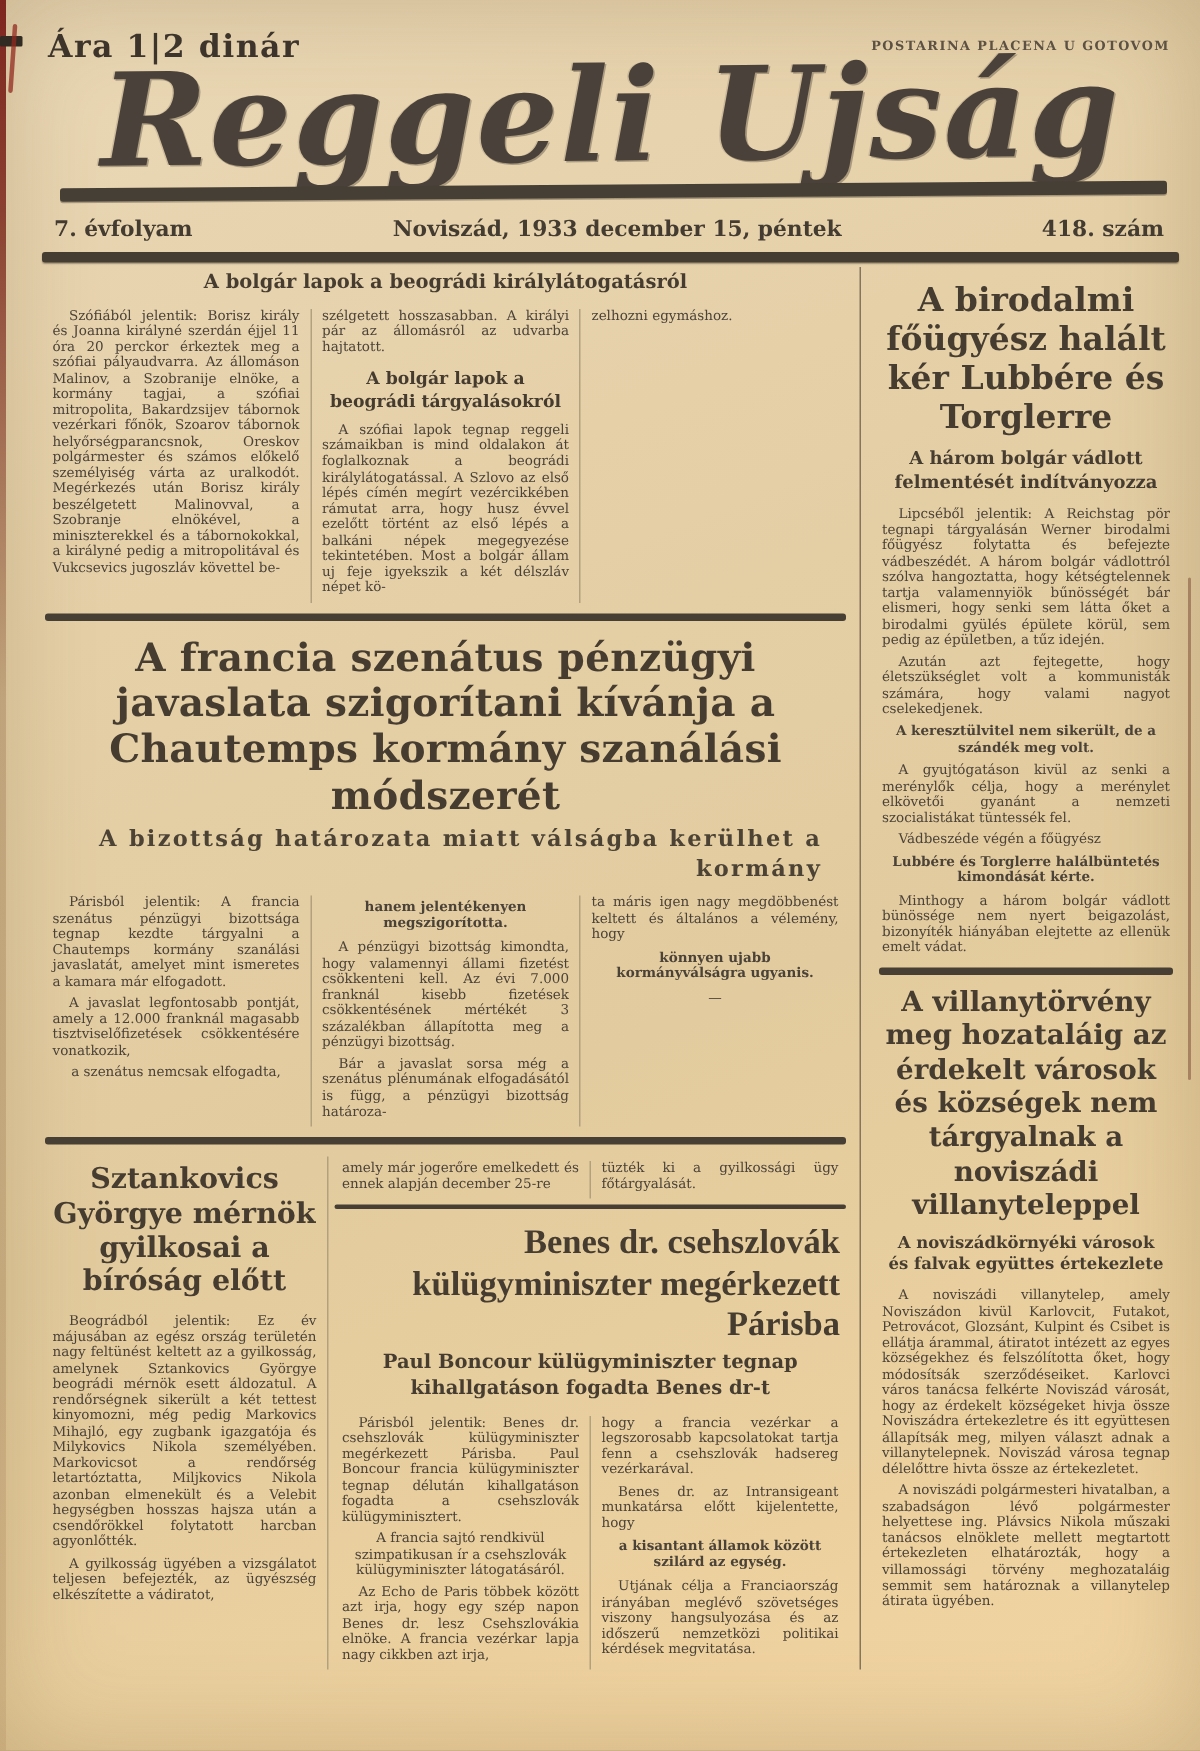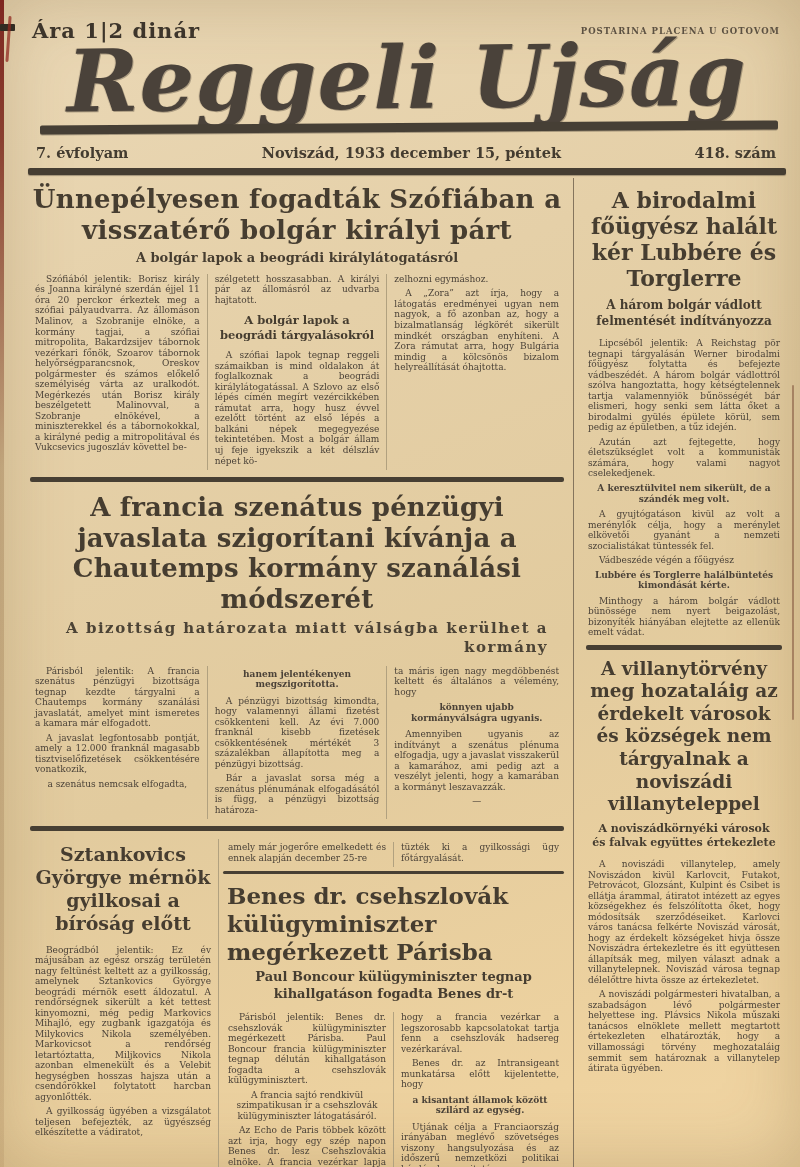--- a/index.html
+++ b/index.html
@@ -54,21 +54,21 @@
   .rule.thin{height:3px;margin:4px 2px 6px;}
 
   
   .bottom-grid{display:flex;align-items:stretch;}
   .szt-col{width:176px;flex:0 0 176px;padding:0 7px;border-right:1px solid #b1a17f;}
   .hl-szt{font-size:19px;line-height:1.2;text-align:center;font-weight:bold;margin:4px 0 10px;}
   .bottom-right{flex:1;min-width:0;padding-left:2px;}
   .cont-cols{display:flex;margin-top:3px;}
   .cont-col{flex:1;padding:0 7px;min-width:0;}
   .cont-col + .cont-col{border-left:1px solid #b1a17f;}
-  .hl-benes{font-size:23px;line-height:1.2;text-align:left;font-weight:bold;margin:8px 6px 4px;}
+  .hl-benes{font-size:23px;line-height:1.2;text-align:right;font-weight:bold;margin:8px 6px 4px;font-family:Liberation Serif, serif;}
   .sub-benes{font-size:13px;line-height:1.3;text-align:center;font-weight:bold;margin:2px 4px 9px;}
 
   
   .hl-side{font-size:22px;line-height:1.18;text-align:center;font-weight:bold;margin:8px 2px 6px;}
   .sub-side{font-size:12px;line-height:1.3;text-align:center;font-weight:bold;margin:2px 6px 9px;}
   .hl-elec{font-size:18.5px;line-height:1.22;text-align:center;font-weight:bold;margin:8px 0 6px;}
   .sub-elec{font-size:11px;line-height:1.3;text-align:center;font-weight:bold;margin:2px 8px 9px;}
   .sidebar p.body{padding:0 4px;}
 </style>
 </head>
@@ -97,34 +97,32 @@
         <span>418. szám</span>
       </div>
       <div class="rule-thick"></div>
     </header>
 
     <div class="content">
 
       <div class="main">
 
         <section>
-          <h1 class="hl-big">Ünnepélyesen fogadták Szófiában a visszatérő bolgár királyi párt</h1>
           <h2 class="sub-big">A bolgár lapok a beográdi királylátogatásról</h2>
           <div class="cols3">
             <div class="col">
               <p class="body">Szófiából jelentik: Borisz király és Joanna királyné szerdán éjjel 11 óra 20 perckor érkeztek meg a szófiai pályaudvarra. Az állomáson Malinov, a Szobranije elnöke, a kormány tagjai, a szófiai mitropolita, Bakardzsijev tábornok vezérkari főnök, Szoarov tábornok helyőrségparancsnok, Oreskov polgármester és számos előkelő személyiség várta az uralkodót. Megérkezés után Borisz király beszélgetett Malinovval, a Szobranje elnökével, a miniszterekkel és a tábornokokkal, a királyné pedig a mitropolitával és Vukcsevics jugoszláv követtel be-</p>
             </div>
             <div class="col">
               <p class="body" style="text-indent:0">szélgetett hosszasabban. A királyi pár az állomásról az udvarba hajtatott.</p>
               <h3 class="crosshead">A bolgár lapok a beográdi tárgyalásokról</h3>
               <p class="body">A szófiai lapok tegnap reggeli számaikban is mind oldalakon át foglalkoznak a beográdi királylátogatással. A Szlovo az első lépés címén megírt vezércikkében rámutat arra, hogy husz évvel ezelőtt történt az első lépés a balkáni népek megegyezése tekintetében. Most a bolgár állam uj feje igyekszik a két délszláv népet kö-</p>
             </div>
             <div class="col">
               <p class="body" style="text-indent:0">zelhozni egymáshoz.</p>
-              <p class="body">A „Zora” azt írja, hogy a látogatás eredményei ugyan nem nagyok, a fő azonban az, hogy a bizalmatlanság légkörét sikerült mindkét országban enyhíteni. A Zora rámutat arra, hogy Bulgária mindig a kölcsönös bizalom helyreállítását óhajtotta.</p>
             </div>
           </div>
         </section>
 
         <div class="rule"></div>
 
         <section>
           <h1 class="hl-senate">A francia szenátus pénzügyi javaslata szigorítani kívánja a Chautemps kormány szanálási módszerét</h1>
           <h2 class="sub-senate">A bizottság határozata miatt válságba kerülhet a kormány</h2>
           <div class="cols3">
@@ -134,21 +132,20 @@
               <p class="body center">a szenátus nemcsak elfogadta,</p>
             </div>
             <div class="col">
               <p class="body emph">hanem jelentékenyen megszigorította.</p>
               <p class="body">A pénzügyi bizottság kimondta, hogy valamennyi állami fizetést csökkenteni kell. Az évi 7.000 franknál kisebb fizetések csökkentésének mértékét 3 százalékban állapította meg a pénzügyi bizottság.</p>
               <p class="body">Bár a javaslat sorsa még a szenátus plénumának elfogadásától is függ, a pénzügyi bizottság határoza-</p>
             </div>
             <div class="col">
               <p class="body" style="text-indent:0">ta máris igen nagy megdöbbenést keltett és általános a vélemény, hogy</p>
               <p class="body emph">könnyen ujabb kormányválságra ugyanis.</p>
-              <p class="body">Amennyiben ugyanis az indítványt a szenátus plénuma elfogadja, ugy a javaslat visszakerül a kamarához, ami pedig azt a veszélyt jelenti, hogy a kamarában a kormányt leszavazzák.</p>
               <p class="body endmark">—</p>
             </div>
           </div>
         </section>
 
         <div class="rule"></div>
 
         <div class="bottom-grid">
 
           <section class="szt-col">
@@ -192,21 +189,21 @@
       </div>
 
       <aside class="sidebar">
 
         <section>
           <h1 class="hl-side">A birodalmi főügyész halált kér Lubbére és Torglerre</h1>
           <h2 class="sub-side">A három bolgár vádlott felmentését indítványozza</h2>
           <p class="body">Lipcséből jelentik: A Reichstag pör tegnapi tárgyalásán Werner birodalmi főügyész folytatta és befejezte vádbeszédét. A három bolgár vádlottról szólva hangoztatta, hogy kétségtelennek tartja valamennyiök bűnösségét bár elismeri, hogy senki sem látta őket a birodalmi gyülés épülete körül, sem pedig az épületben, a tűz idején.</p>
           <p class="body">Azután azt fejtegette, hogy életszükséglet volt a kommunisták számára, hogy valami nagyot cselekedjenek.</p>
           <p class="body emph">A keresztülvitel nem sikerült, de a szándék meg volt.</p>
-          <p class="body">A gyujtógatáson kivül az volt a merénylők célja, hogy a merénylet elkövetői gyanánt a nemzeti szocialistákat tüntessék fel.</p>
+          <p class="body">A gyujtógatáson kivül az senki a merénylők célja, hogy a merénylet elkövetői gyanánt a nemzeti szocialistákat tüntessék fel.</p>
           <p class="body">Vádbeszéde végén a főügyész</p>
           <p class="body emph">Lubbére és Torglerre halálbüntetés kimondását kérte.</p>
           <p class="body">Minthogy a három bolgár vádlott bünössége nem nyert beigazolást, bizonyíték hiányában elejtette az ellenük emelt vádat.</p>
         </section>
 
         <div class="rule"></div>
 
         <section>
           <h1 class="hl-elec">A villanytörvény meg hozataláig az érdekelt városok és községek nem tárgyalnak a noviszádi villanyteleppel</h1>
           <h2 class="sub-elec">A noviszádkörnyéki városok és falvak együttes értekezlete</h2>

